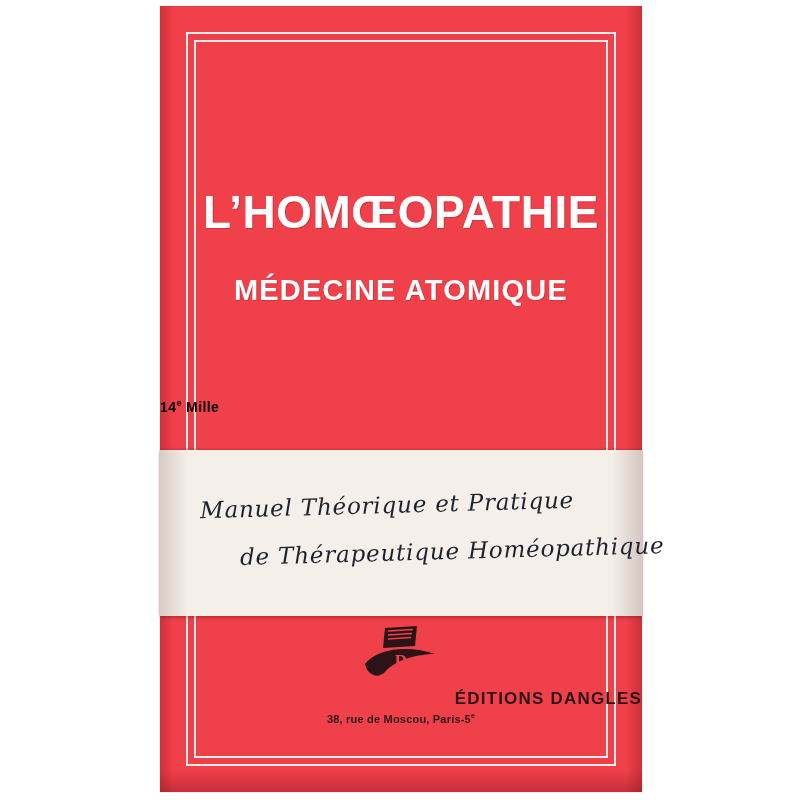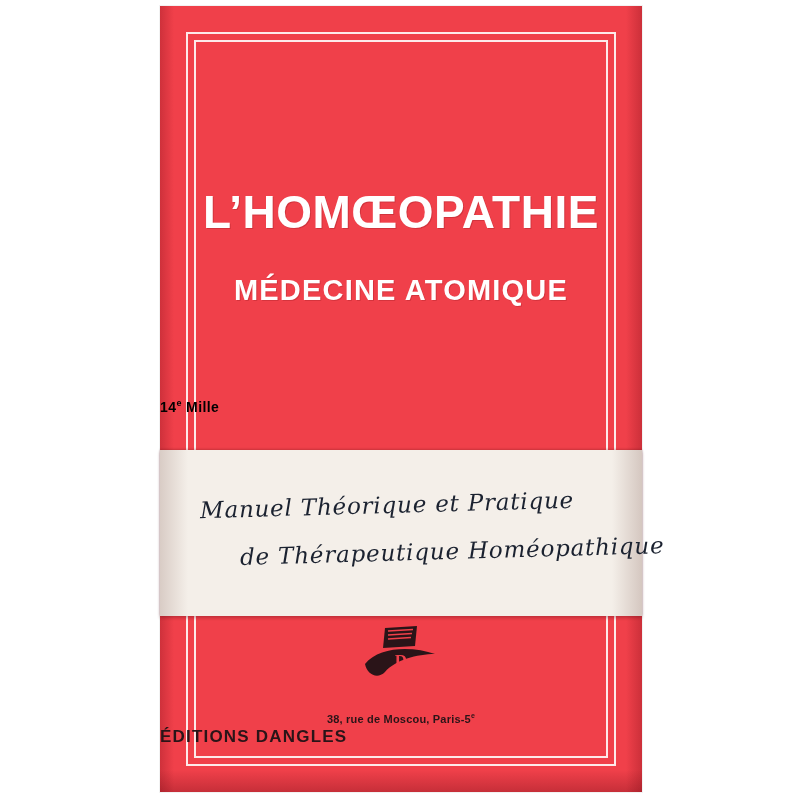--- a/index.html
+++ b/index.html
@@ -190,29 +190,28 @@
     position: absolute;
     left: 50%;
     top: 618px;
     transform: translateX(-50%);
     width: 92px;
     height: 58px;
   }
 
   .publisher {
     position: absolute;
-    left: 0;
+    left: 12px;
     right: 0;
     top: 683px;
-    text-align: left;
+    text-align: right;
     color: #2a1418;
     font-size: 17px;
     font-weight: bold;
     letter-spacing: 1.2px;
-    margin-top: 38px;
   }
 
   .publisher-address {
     position: absolute;
     left: 0;
     right: 0;
     top: 706px;
     text-align: center;
     color: #2a1418;
     font-size: 11px;

